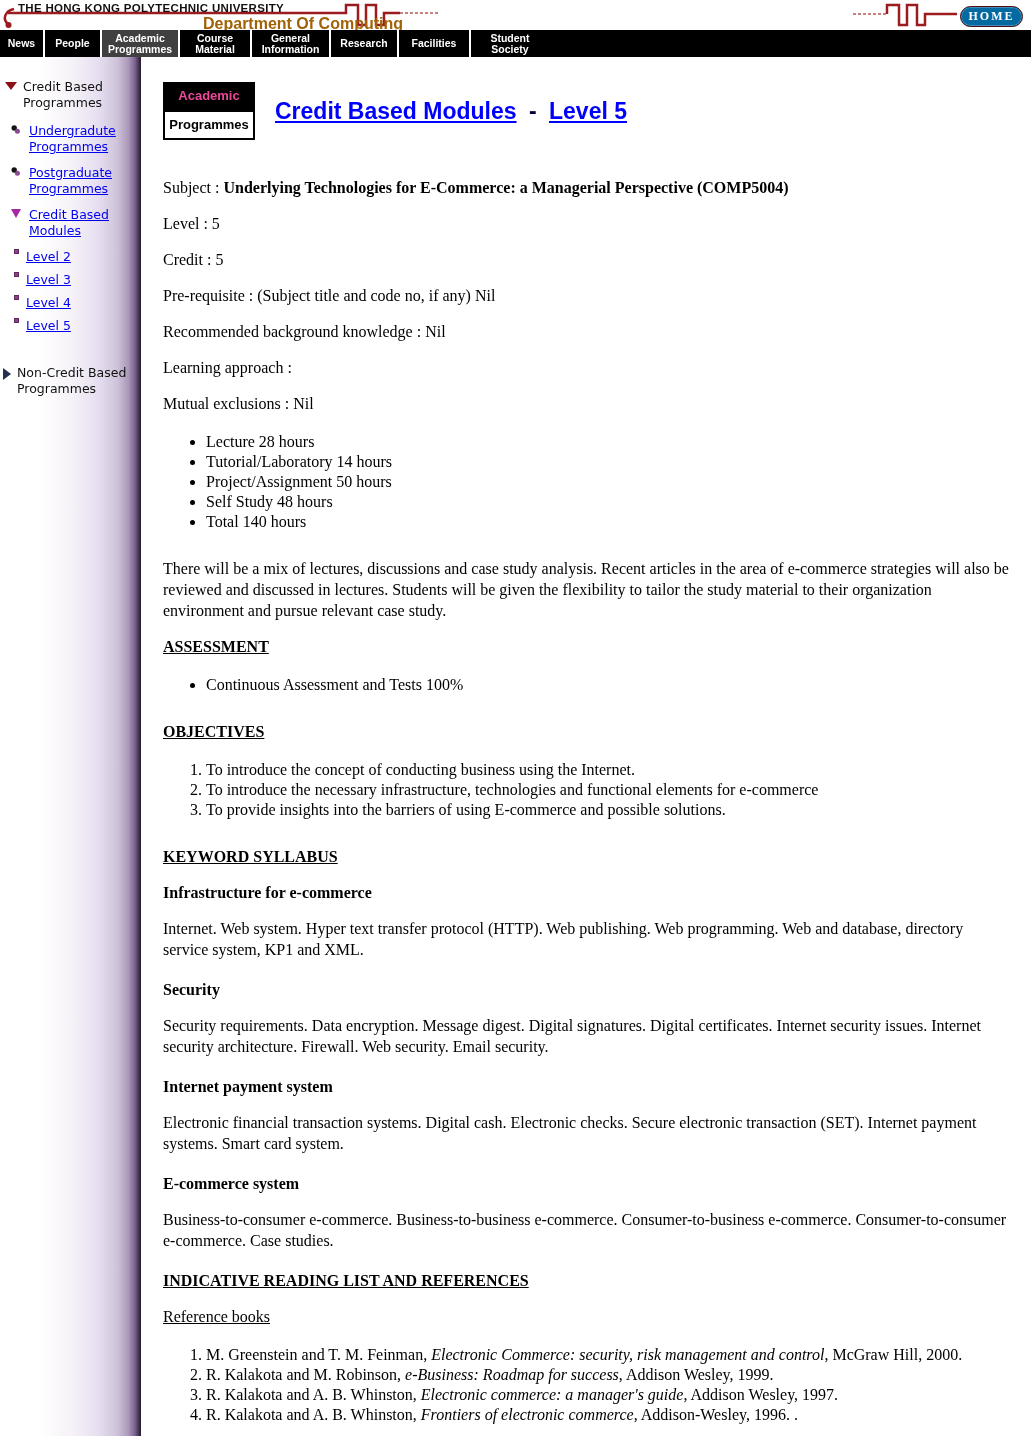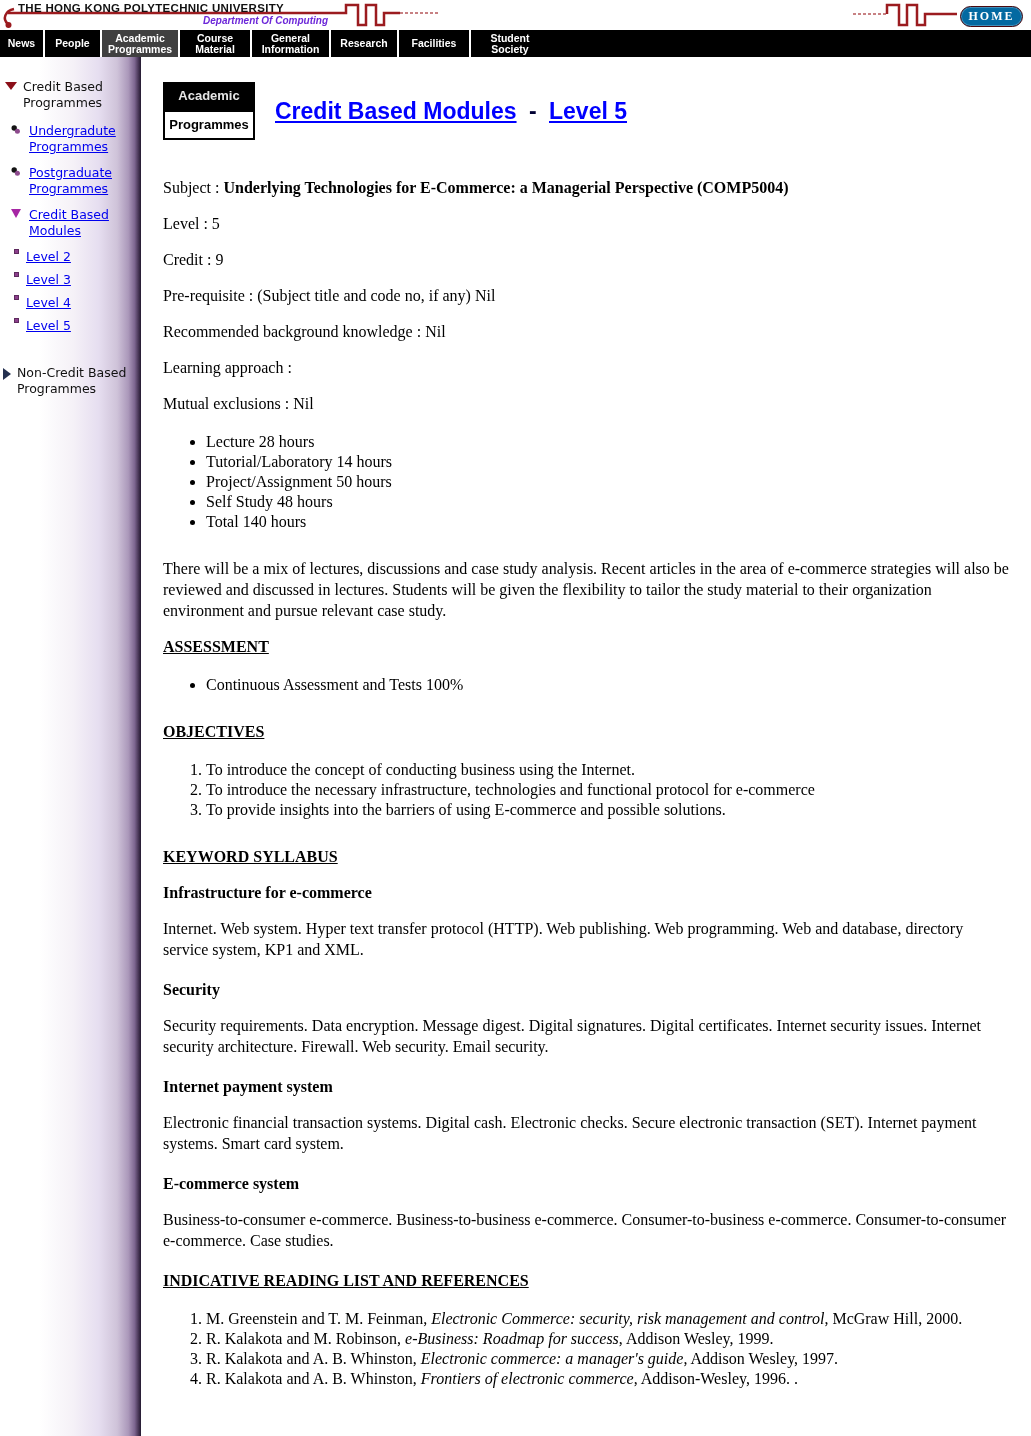--- a/index.html
+++ b/index.html
@@ -27,25 +27,24 @@
     font-size: 11.5px;
     font-weight: bold;
     letter-spacing: 0.3px;
     color: #111;
     white-space: nowrap;
   }
   .dept-name {
     position: absolute;
     left: 203px; top: 15px;
     font-family: "Liberation Sans", sans-serif;
-    font-size: 10px;
-    font-weight: bold;
-    color: #6d28d9;
+    font-size: 16px;
+    font-weight: bold;
+    color: #a16207;
     white-space: nowrap;
-    font-style: italic;
   }
   .deco-svg { position: absolute; top: 0; }
   .deco-left { left: 0; }
   .deco-right { right: 0; }
   .home-btn {
     position: absolute;
     right: 8px; top: 6px;
     width: 63px; height: 21px;
     border-radius: 11px;
     background: #0369a1;
@@ -172,21 +171,21 @@
   .badge {
     width: 92px;
     flex: 0 0 92px;
     font-family: "Liberation Sans", sans-serif;
     font-weight: bold;
     font-size: 13px;
     text-align: center;
   }
   .badge-top {
     background: #000;
-    color: #e5e5e5;
+    color: #ec4899;
     padding: 3px 0 4px;
   }
   .badge-bottom {
     background: #fff;
     color: #000;
     border: 2px solid #000;
     padding: 2px 0 3px;
   }
   .page-title {
     font-family: "Liberation Sans", sans-serif;
@@ -325,21 +324,21 @@
         <span class="t-link">Level 5</span>
       </div>
     </div>
 
     <p class="subject-line">
       <span>Subject : </span>
       <b>Underlying Technologies for E-Commerce: a Managerial Perspective (COMP5004)</b>
     </p>
 
     <p>Level : 5</p>
-    <p>Credit : 9</p>
+    <p>Credit : 5</p>
     <p>Pre-requisite : (Subject title and code no, if any) Nil</p>
     <p>Recommended background knowledge : Nil</p>
     <p>Learning approach :</p>
     <p>Mutual exclusions : Nil</p>
 
     <ul class="dot-list">
       <li>Lecture 28 hours</li>
       <li>Tutorial/Laboratory 14 hours</li>
       <li>Project/Assignment 50 hours</li>
       <li>Self Study 48 hours</li>
@@ -349,21 +348,21 @@
     <p>There will be a mix of lectures, discussions and case study analysis. Recent articles in the area of e-commerce strategies will also be reviewed and discussed in lectures. Students will be given the flexibility to tailor the study material to their organization environment and pursue relevant case study.</p>
 
     <p class="sec-heading">ASSESSMENT</p>
     <ul class="dot-list">
       <li>Continuous Assessment and Tests 100%</li>
     </ul>
 
     <p class="sec-heading">OBJECTIVES</p>
     <ol class="num-list">
       <li>To introduce the concept of conducting business using the Internet.</li>
-      <li>To introduce the necessary infrastructure, technologies and functional protocol for e-commerce</li>
+      <li>To introduce the necessary infrastructure, technologies and functional elements for e-commerce</li>
       <li>To provide insights into the barriers of using E-commerce and possible solutions.</li>
     </ol>
 
     <p class="sec-heading">KEYWORD SYLLABUS</p>
 
     <div class="syl-block">
       <p class="syl-title">Infrastructure for e-commerce</p>
       <p class="syl-text">Internet. Web system. Hyper text transfer protocol (HTTP). Web publishing. Web programming. Web and database, directory service system, KP1 and XML.</p>
     </div>
     <div class="syl-block">
@@ -373,20 +372,21 @@
     <div class="syl-block">
       <p class="syl-title">Internet payment system</p>
       <p class="syl-text">Electronic financial transaction systems. Digital cash. Electronic checks. Secure electronic transaction (SET). Internet payment systems. Smart card system.</p>
     </div>
     <div class="syl-block">
       <p class="syl-title">E-commerce system</p>
       <p class="syl-text">Business-to-consumer e-commerce. Business-to-business e-commerce. Consumer-to-business e-commerce. Consumer-to-consumer e-commerce. Case studies.</p>
     </div>
 
     <p class="sec-heading">INDICATIVE READING LIST AND REFERENCES</p>
+    <p class="sub-heading">Reference books</p>
 
     <ol class="num-list ref-list">
       <li>
         <span>M. Greenstein and T. M. Feinman, </span><span class="ref-title">Electronic Commerce: security, risk management and control</span><span>, McGraw Hill, 2000.</span>
       </li>
       <li>
         <span>R. Kalakota and M. Robinson, </span><span class="ref-title">e-Business: Roadmap for success</span><span>, Addison Wesley, 1999.</span>
       </li>
       <li>
         <span>R. Kalakota and A. B. Whinston, </span><span class="ref-title">Electronic commerce: a manager's guide</span><span>, Addison Wesley, 1997.</span>

